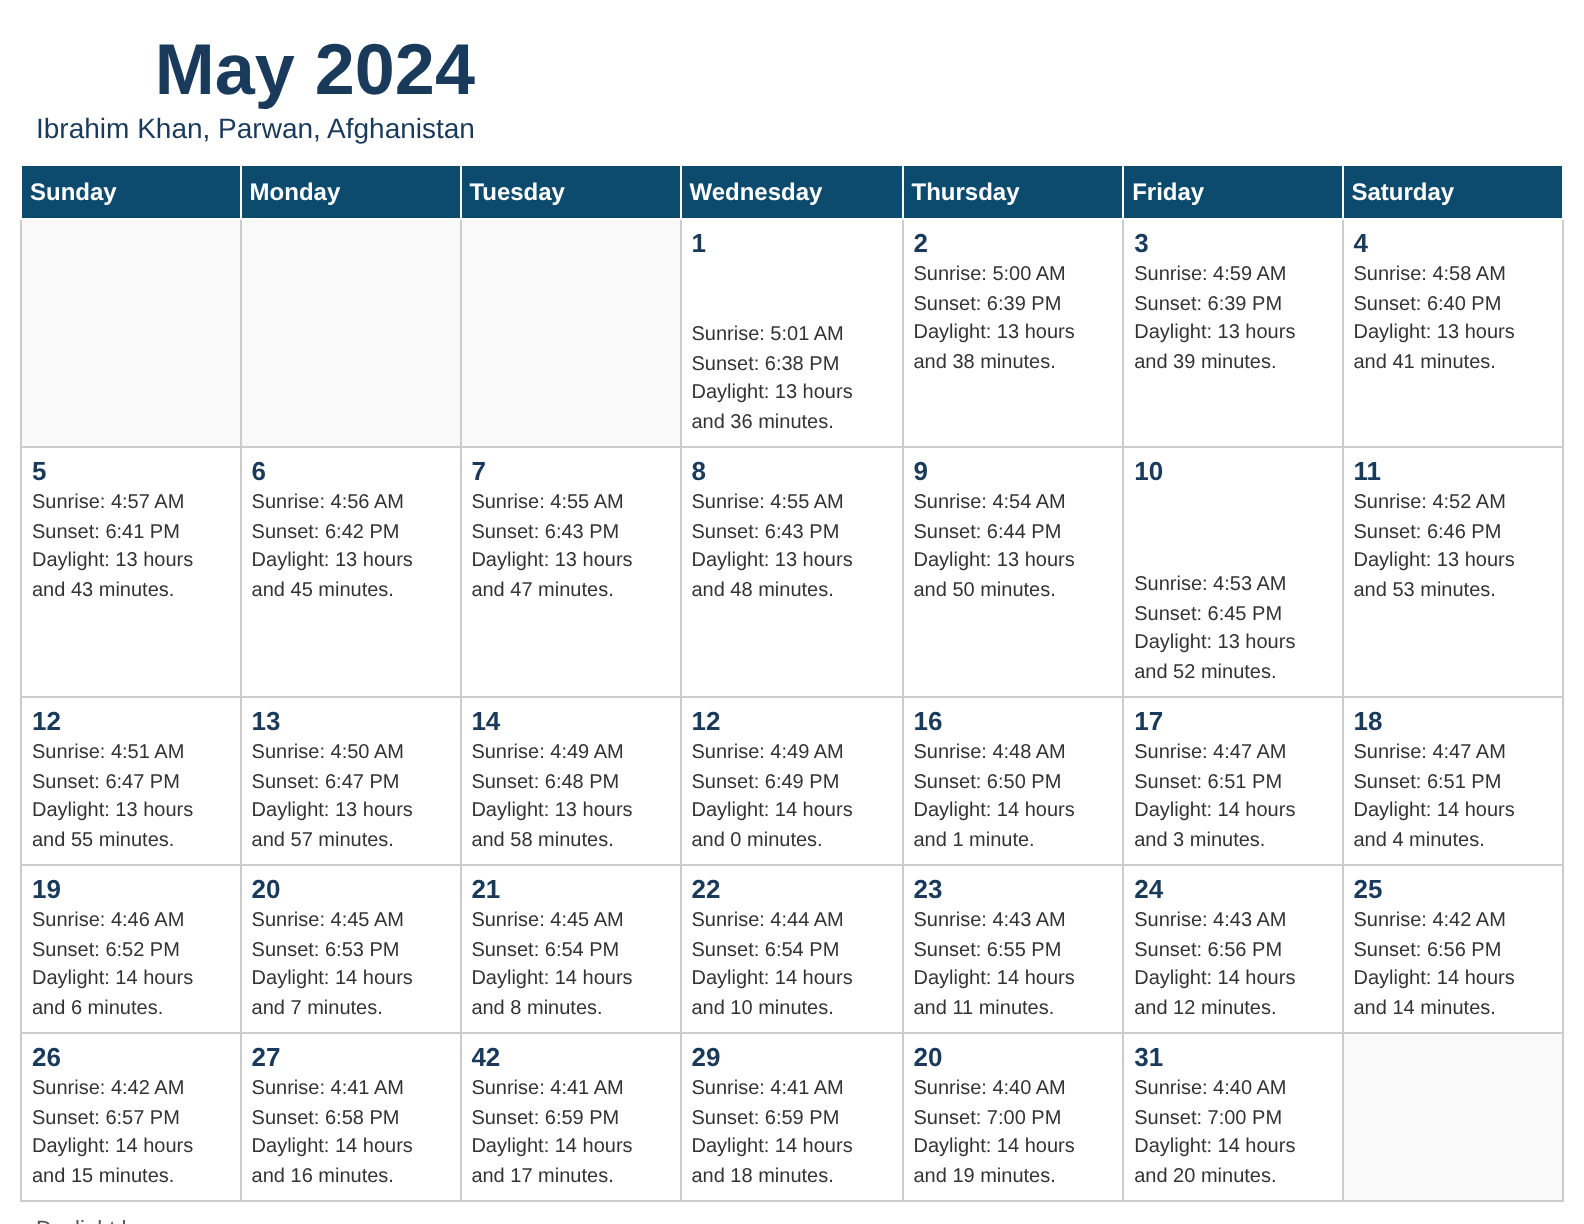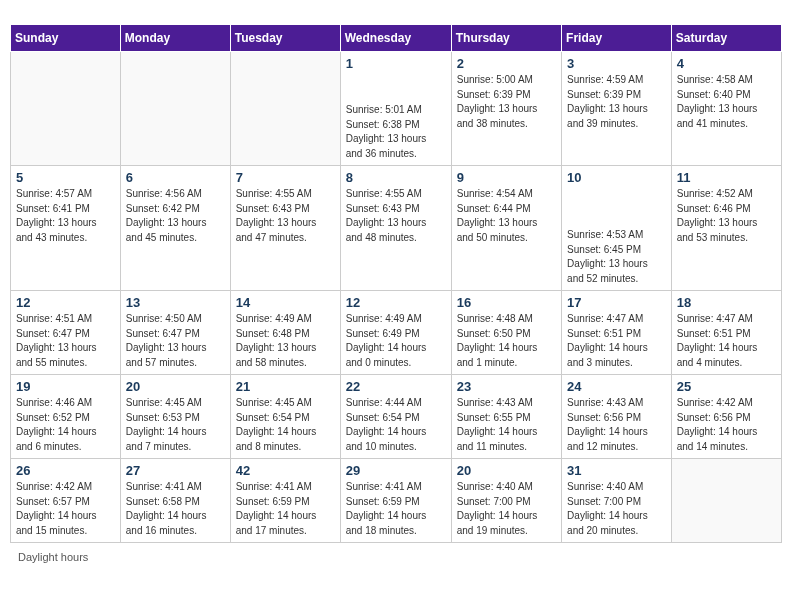--- a/index.html
+++ b/index.html
@@ -38,21 +38,21 @@
     .subtitle {
       font-size: 14px;
       color: #1a3a5c;
     }
     .calendar {
       width: 100%;
       border-collapse: collapse;
       font-size: 10.5px;
     }
     .calendar th {
-      background: #4c1d95;
+      background: #0c4a6e;
       color: #fff;
       padding: 6px 4px;
       text-align: left;
       font-size: 12px;
       border: 1px solid #fff;
     }
     .calendar td {
       border: 1px solid #ccc;
       vertical-align: top;
       padding: 4px 5px;
@@ -80,20 +80,24 @@
       font-size: 11px;
       color: #555;
       padding-left: 8px;
     }
     tr.week-row td { height: 80px; }
   </style>
 </head>
 <body>
 
 <div class="header">
+  <div class="title-block">
+    <div class="month-title">May 2024</div>
+    <div class="subtitle">Ibrahim Khan, Parwan, Afghanistan</div>
+  </div>
 </div>
 
 <table class="calendar">
   <thead>
     <tr>
     <th>Sunday</th>
         <th>Monday</th>
         <th>Tuesday</th>
         <th>Wednesday</th>
         <th>Thursday</th>

